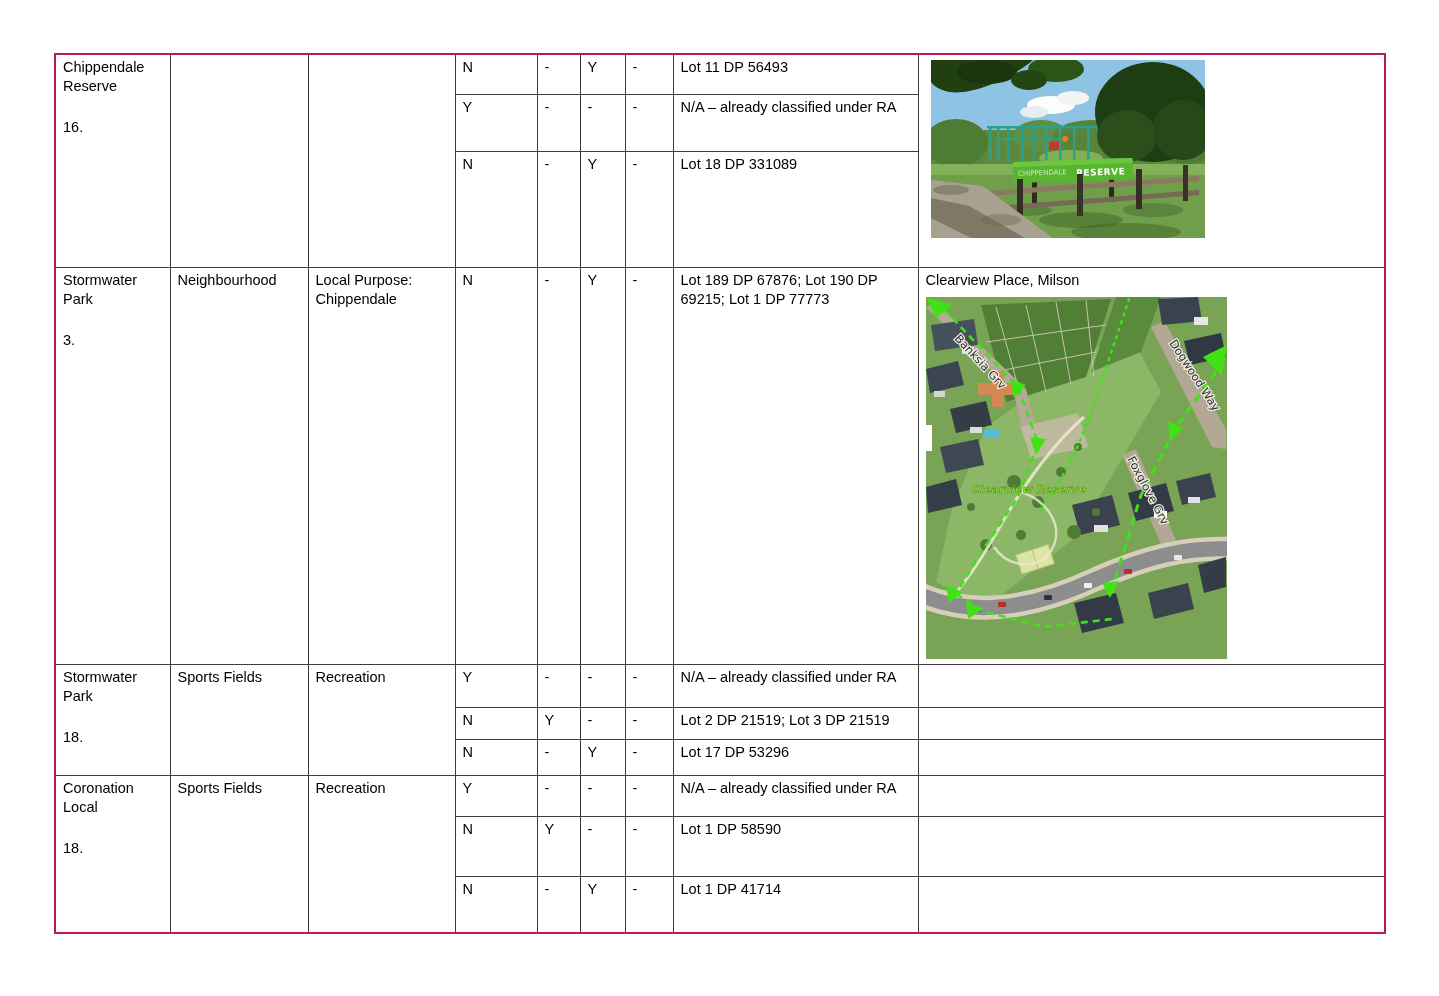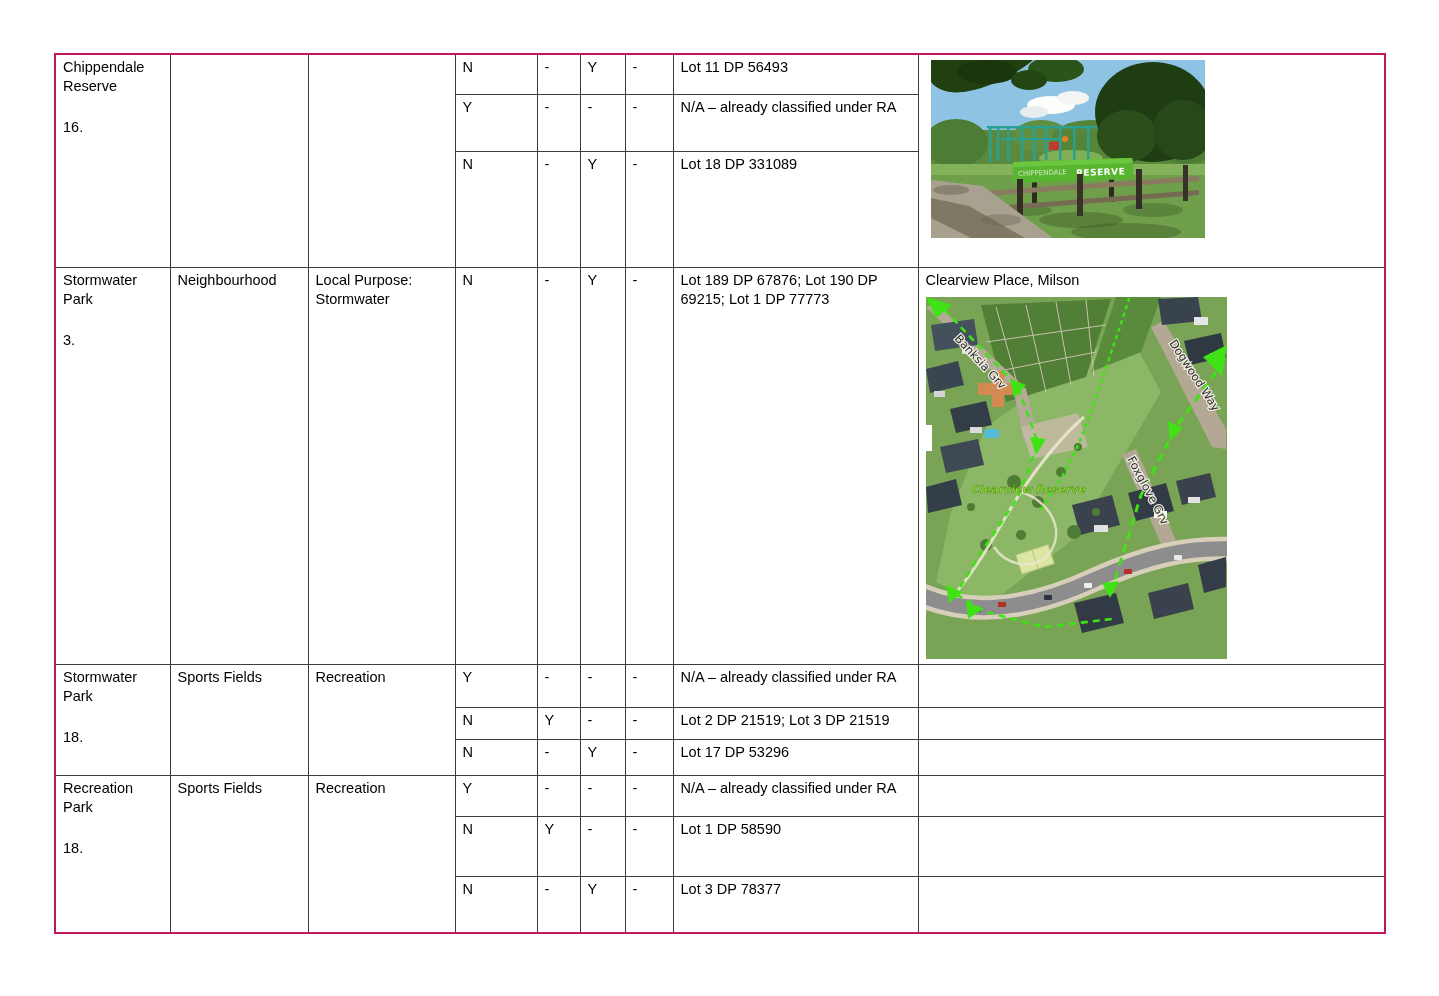--- a/index.html
+++ b/index.html
@@ -151,21 +151,21 @@
         <td>-</td>
         <td>Lot 18 DP 331089</td>
       </tr>
 
       <tr style="height:397px">
         <td>
           <div>Stormwater Park</div>
           <div class="pnum">3.</div>
         </td>
         <td>Neighbourhood</td>
-        <td>Local Purpose: Stormwater</td>
+        <td>Local Purpose: Chippendale</td>
         <td>N</td>
         <td>-</td>
         <td>Y</td>
         <td>-</td>
         <td>Lot 189 DP 67876; Lot 190 DP 69215; Lot 1 DP 77773</td>
         <td>
           <div class="loc">Clearview Place, Milson</div>
 
           <svg class="map" width="301" height="362" viewBox="0 0 301 362" role="img">
             <rect width="301" height="362" fill="#79a355"></rect>
@@ -301,21 +301,21 @@
         <td>N</td>
         <td>-</td>
         <td>Y</td>
         <td>-</td>
         <td>Lot 17 DP 53296</td>
         <td></td>
       </tr>
 
       <tr style="height:41px">
         <td rowspan="3">
-          <div>Recreation Park</div>
+          <div>Coronation Local</div>
           <div class="pnum">18.</div>
         </td>
         <td rowspan="3">Sports Fields</td>
         <td rowspan="3">Recreation</td>
         <td>Y</td>
         <td>-</td>
         <td>-</td>
         <td>-</td>
         <td>N/A – already classified under RA</td>
         <td></td>
@@ -326,19 +326,19 @@
         <td>-</td>
         <td>-</td>
         <td>Lot 1 DP 58590</td>
         <td></td>
       </tr>
       <tr style="height:57px">
         <td>N</td>
         <td>-</td>
         <td>Y</td>
         <td>-</td>
-        <td>Lot 3 DP 78377</td>
+        <td>Lot 1 DP 41714</td>
         <td></td>
       </tr>
 
     </tbody>
   </table>
 </div>
 
 </body></html>

